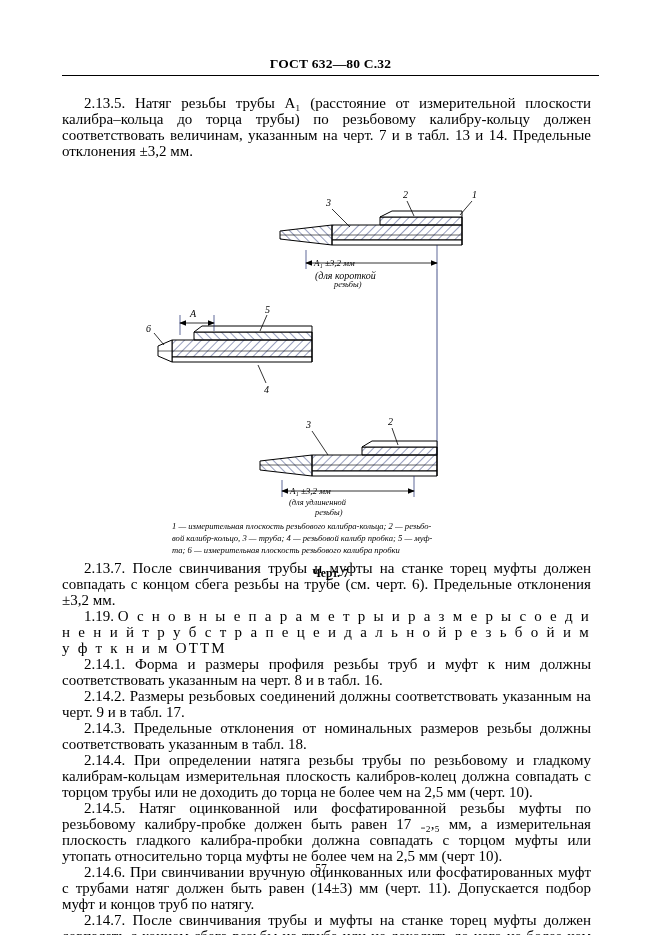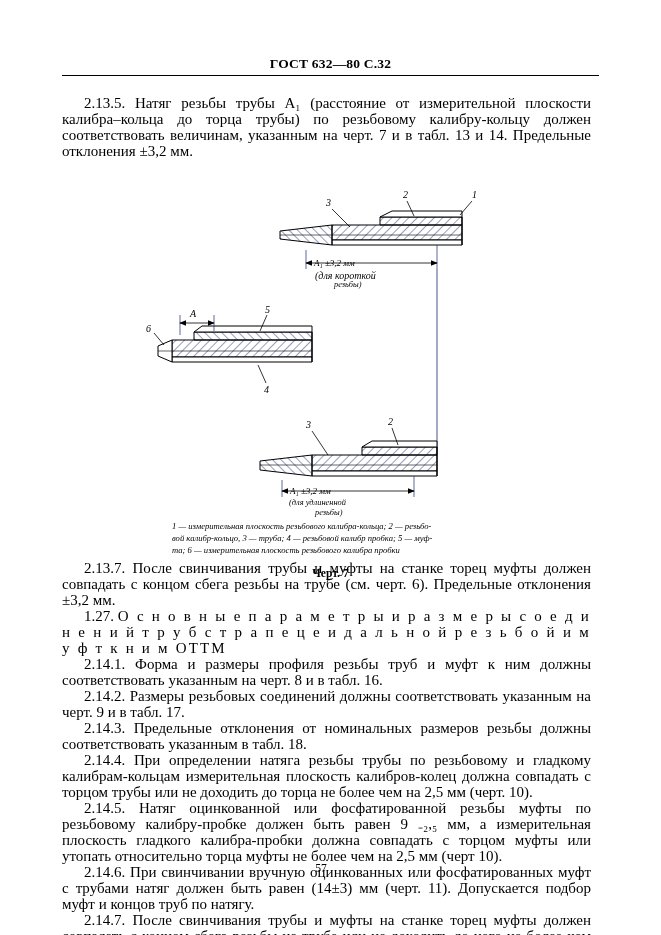--- a/index.html
+++ b/index.html
@@ -197,25 +197,25 @@
 
       <div class="fig-caption-legend" style="white-space:pre-line;font-style:italic;">1 —  измерительная  плоскость  резьбового  калибра-кольца;  2 —  резьбо-
 вой  калибр-кольцо,  3 —  труба; 4 —  резьбовой  калибр  пробка;  5 —  муф-
 та; 6 —  измерительная  плоскость  резьбового  калибра  пробки</div>
 
       <div class="fig-caption">Черт. 7</div>
     </div>
 
     <p class="para">2.13.7. После свинчивания трубы и муфты на станке торец муфты должен совпадать с концом сбега резьбы на трубе (см. черт. 6). Предельные отклонения ±3,2 мм.</p>
     <p class="para">
-      <span>1.27. </span><span class="sp">О с н о в н ы е     п а р а м е т р ы     и     р а з м е р ы     с о е д и н е н и й     т р у б   с   т р а п е ц е и д а л ь н о й     р е з ь б о й   и   м у ф т   к   н и м     ОТТМ</span>
+      <span>1.19. </span><span class="sp">О с н о в н ы е     п а р а м е т р ы     и     р а з м е р ы     с о е д и н е н и й     т р у б   с   т р а п е ц е и д а л ь н о й     р е з ь б о й   и   м у ф т   к   н и м     ОТТМ</span>
     </p>
     <p class="para">2.14.1. Форма и размеры профиля резьбы труб и муфт к ним должны соответствовать указанным на черт. 8 и в табл. 16.</p>
     <p class="para">2.14.2. Размеры резьбовых соединений должны соответствовать указанным на черт. 9  и в табл. 17.</p>
     <p class="para">2.14.3. Предельные отклонения от номинальных размеров резьбы должны соответствовать указанным в табл. 18.</p>
     <p class="para">2.14.4. При определении натяга резьбы трубы по резьбовому и гладкому калибрам-кольцам измерительная плоскость калибров-колец должна совпадать с торцом трубы или не доходить до торца не более чем на 2,5 мм (черт. 10).</p>
-    <p class="para">2.14.5. Натяг оцинкованной или фосфатированной резьбы муфты по резьбовому калибру-пробке должен быть равен 9 ₋₂,₅ мм, а измерительная плоскость гладкого калибра-пробки должна совпадать с торцом муфты или утопать относительно торца муфты не более чем на 2,5 мм (черт 10).</p>
+    <p class="para">2.14.5. Натяг оцинкованной или фосфатированной резьбы муфты по резьбовому калибру-пробке должен быть равен 17 ₋₂,₅ мм, а измерительная плоскость гладкого калибра-пробки должна совпадать с торцом муфты или утопать относительно торца муфты не более чем на 2,5 мм (черт 10).</p>
     <p class="para">2.14.6. При свинчивании вручную оцинкованных или фосфатированных муфт с трубами натяг должен быть равен (14±3) мм (черт. 11). Допускается подбор муфт и концов труб по натягу.</p>
     <p class="para">2.14.7. После свинчивания трубы и муфты на станке торец муфты должен совпадать с концом сбега резьбы на трубе или не доходить до него не более чем на 5 мм (черт. 12).</p>
   </div>
 
   <div class="pagenum">57</div>
 </div>
 
 </body></html>

